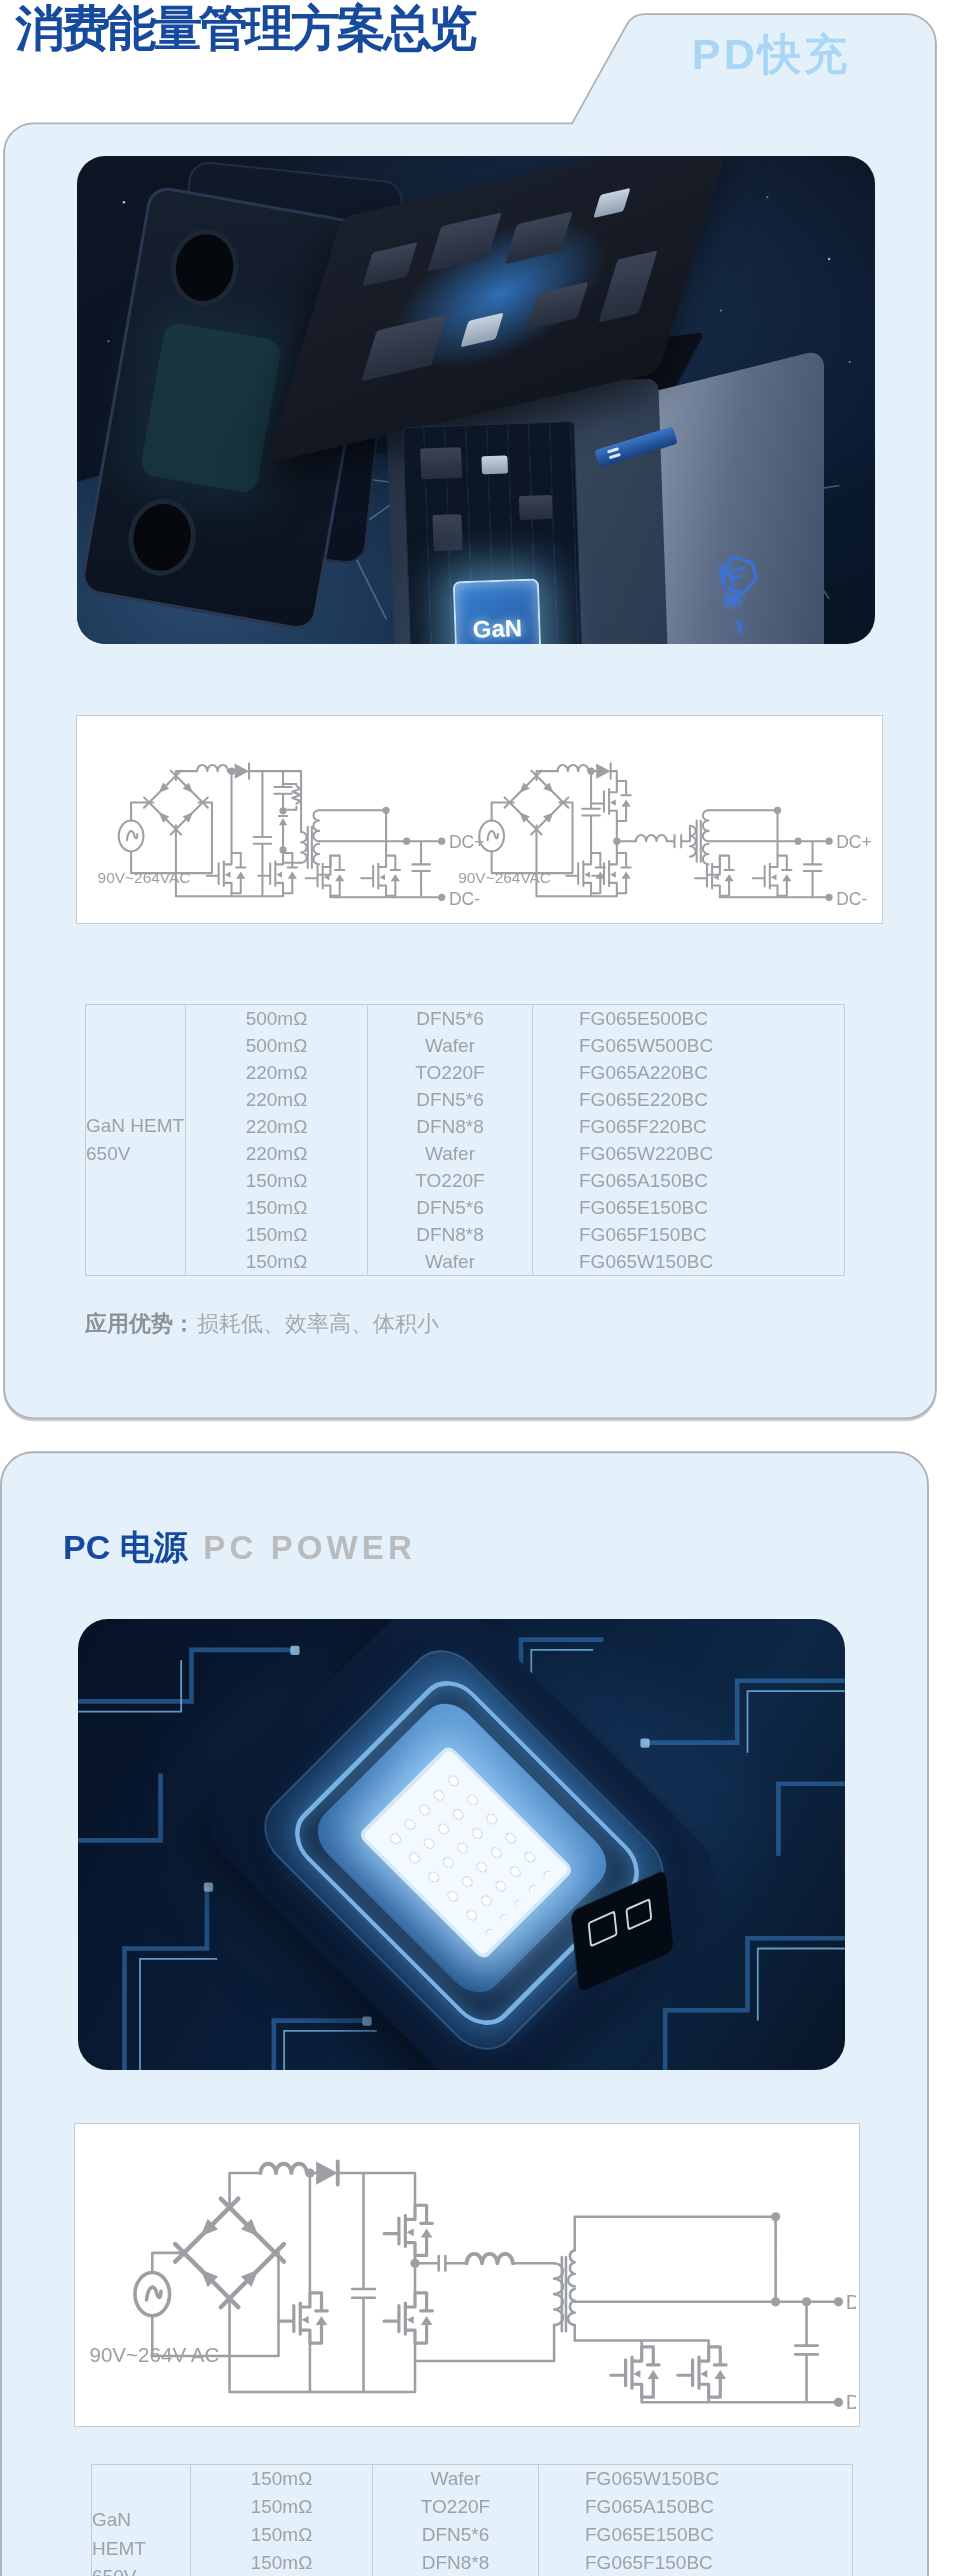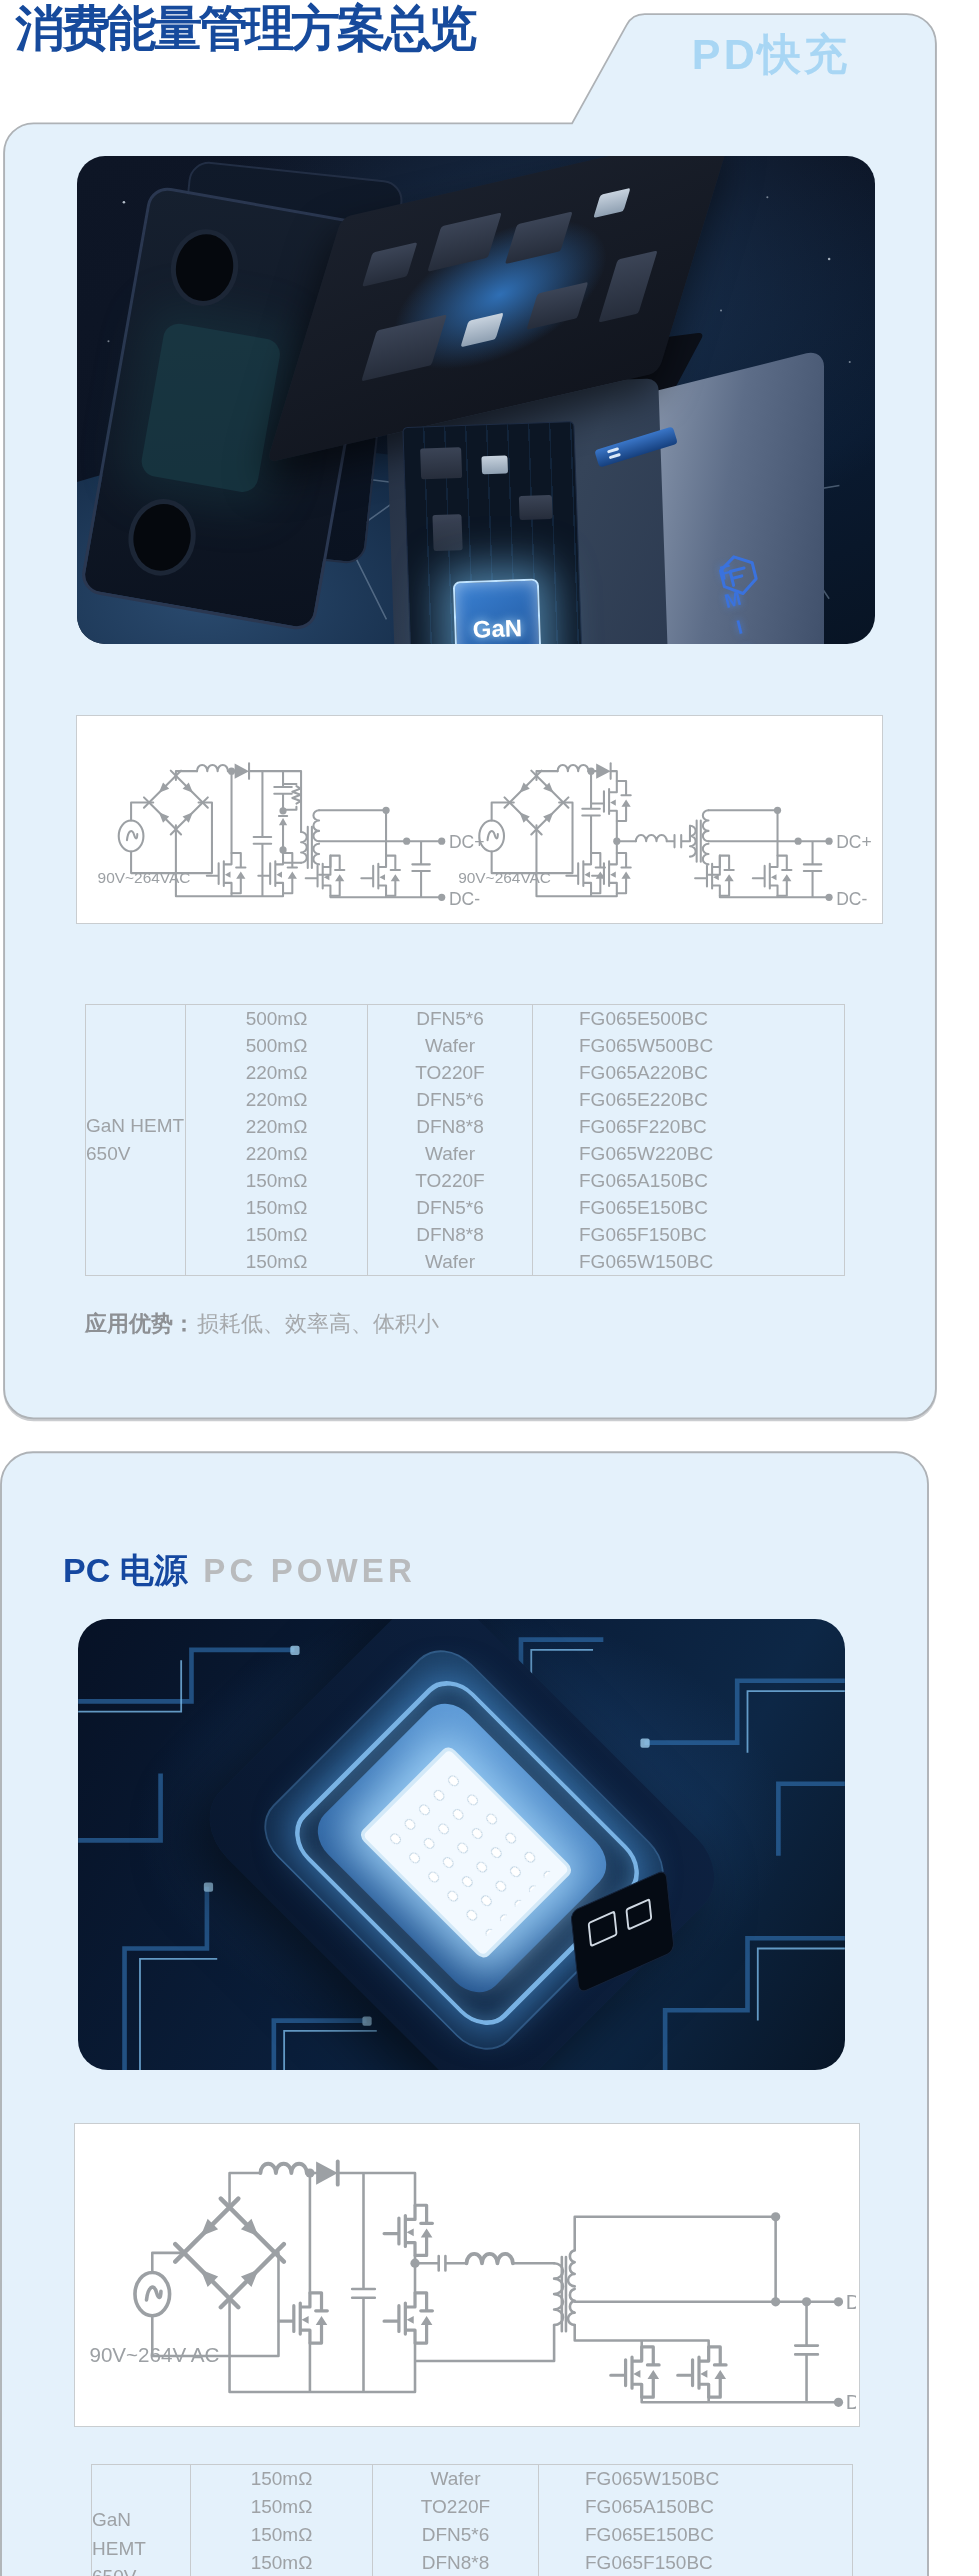--- a/index.html
+++ b/index.html
@@ -2,21 +2,21 @@
 <html style="font-size:8.2px"><head>
 <meta charset="utf-8">
 <style>
   html,body{margin:0;padding:0;background:#ffffff;}
   body{width:979px;height:2825px;position:relative;font-family:"Liberation Sans",sans-serif;overflow:hidden;}
   .abs{position:absolute;}
 
   
   #page-title{left:15.5px;top:-4.1px;font-size:49px;font-weight:900;color:#164A9C;letter-spacing:-3.1px;white-space:nowrap;}
   #tab-label{left:603px;top:26px;width:247px;text-align:right;font-size:43px;font-weight:900;color:#A8D6F4;letter-spacing:3.1px;}
-  #pc-title{left:63px;top:1525px;white-space:nowrap;margin-top:23px;}
+  #pc-title{left:63px;top:1525px;white-space:nowrap;}
   #pc-title .zh{font-size:34px;font-weight:900;color:#1548A0;}
   #pc-title .en{font-size:33px;font-weight:900;color:#B9BBBD;letter-spacing:4.1px;margin-left:13.4px;}
 
   
   .card-shape{filter:drop-shadow(0 2.6px 0.5px rgba(140,145,150,0.45));}
 
   
   #image1{left:77px;top:156px;width:798px;height:488px;border-radius:28px;overflow:hidden;
     background:
       radial-gradient(ellipse at 62% 28%, rgba(38,74,116,.55) 0%, rgba(38,74,116,0) 55%),

